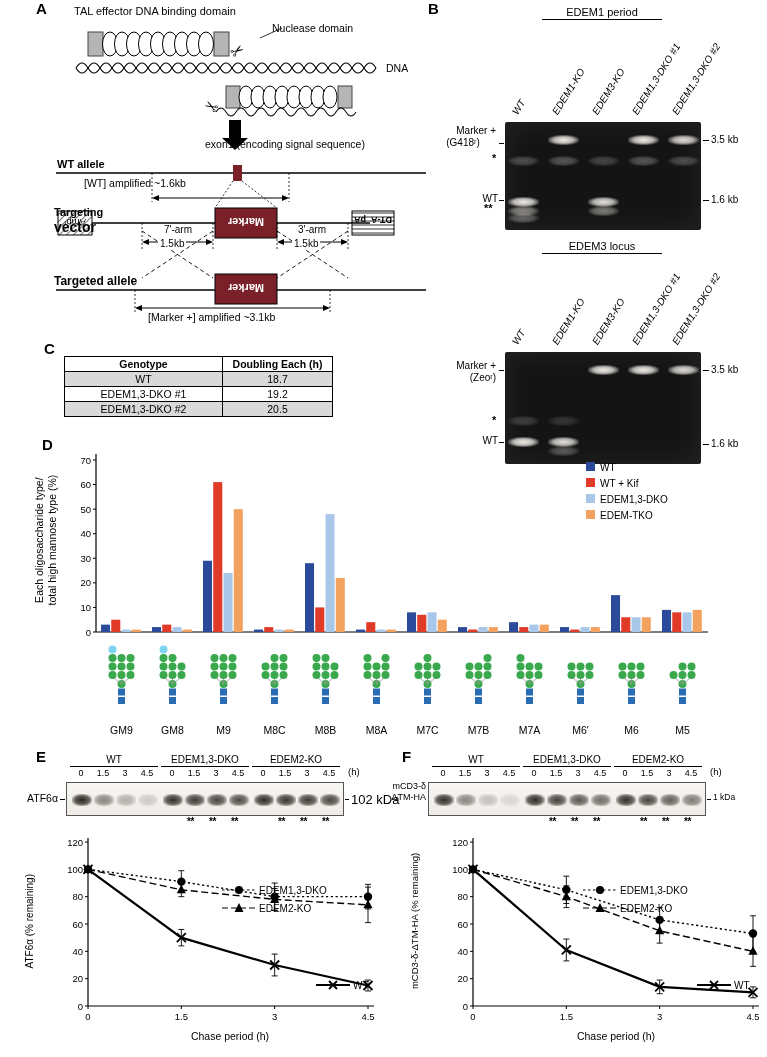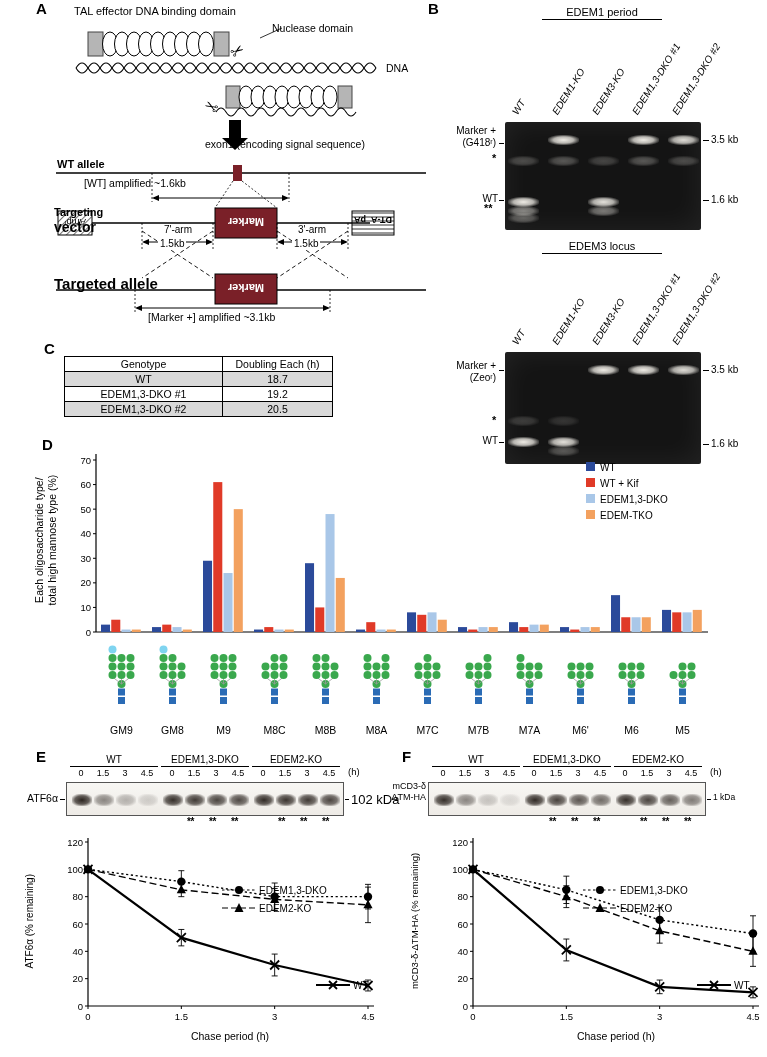--- a/index.html
+++ b/index.html
@@ -17,21 +17,21 @@
 .gel{position:absolute;width:196px;background:#141414;border-radius:2px;box-shadow:inset 0 0 30px rgba(255,255,255,.07)}
 .gel-title{position:absolute;font-size:11px;text-align:center;border-bottom:1px solid #000;padding-bottom:1px;white-space:nowrap}
 .lane-label{position:absolute;font-size:10px;font-style:italic;transform:rotate(-58deg);transform-origin:0 100%;white-space:nowrap;height:12px;line-height:12px}
 .dash{position:absolute;height:1px;background:#000}
 .blot{position:absolute;width:278px;height:34px;border:1px solid #555;background:linear-gradient(#f8f7f4,#eeebe6)}
 .blot-group{position:absolute;font-size:10px;text-align:center;border-bottom:1px solid #000;padding-bottom:1px;white-space:nowrap;width:88px}
 .legend-row{position:absolute;display:flex;align-items:center;gap:3px;font-size:10px;white-space:nowrap}
 .legend-row svg{flex:0 0 auto;display:block}
 #dt{position:absolute;border-collapse:collapse;font-size:10.5px}
 #dt th,#dt td{border:1px solid #000;text-align:center;padding:1px 6px}
-#dt th{font-weight:normal}
+#dt th{font-weight:bold}
 #dt td:first-child,#dt th:first-child{width:158px}
 #dt td:last-child,#dt th:last-child{width:110px}
 .shade{background:#d9d9d9}
 </style>
 </head>
 <body>
 
 <div id="canvas">
 
   <div class="plabel" style="left:36px;top:0">A</div>
@@ -131,21 +131,21 @@
   <div class="t r180" style="left:58px;top:216px;width:34px;text-align:center;font-size:9.5px">Ampʳ</div>
   <div class="t" style="left:144px;top:224px;width:68px;text-align:center;font-size:10px">7'-arm</div>
   <div class="t whitebg" style="left:158px;top:238px;font-size:10px">1.5kb</div>
   <div class="mkr" style="left:215px;top:216px;width:62px">Marker</div>
   <div class="t" style="left:278px;top:224px;width:68px;text-align:center;font-size:10px">3'-arm</div>
   <div class="t whitebg" style="left:292px;top:238px;font-size:10px">1.5kb</div>
   <div class="t r180" style="left:352px;top:215px;width:42px;text-align:center;font-size:9px;font-weight:bold">
     <span>DT-A</span>
     <span style="margin-left:3px">pA</span>
   </div>
-  <div class="t" style="left:54px;top:275px;font-size:15px;font-weight:600">Targeted allele</div>
+  <div class="t" style="left:54px;top:275px;font-size:12px;font-weight:600">Targeted allele</div>
   <div class="mkr" style="left:215px;top:282px;width:62px">Marker</div>
   <div class="t" style="left:148px;top:311px">[Marker +] amplified ~3.1kb</div>
 
   <div class="plabel" style="left:428px;top:0">B</div>
 
   <div class="gel-title" style="left:542px;top:6px;width:120px">EDEM1 period</div>
   <div class="gel" id="gel-0" style="left:505px;top:122px;height:108px">
       <div style="position: absolute; left: 2.5px; top: 74.92px; width: 31px; height: 10px; background: radial-gradient(rgba(250, 247, 240, 0.95) 0%, rgba(250, 247, 240, 0.71) 45%, rgba(250, 247, 240, 0) 78%);"></div>
       <div style="position: absolute; left: 2.5px; top: 83.56px; width: 31px; height: 10px; background: radial-gradient(rgba(250, 247, 240, 0.5) 0%, rgba(250, 247, 240, 0.38) 45%, rgba(250, 247, 240, 0) 78%);"></div>
       <div style="position: absolute; left: 2.5px; top: 91.12px; width: 31px; height: 10px; background: radial-gradient(rgba(250, 247, 240, 0.35) 0%, rgba(250, 247, 240, 0.26) 45%, rgba(250, 247, 240, 0) 78%);"></div>
@@ -154,21 +154,21 @@
       <div style="position: absolute; left: 42.5px; top: 33.88px; width: 31px; height: 10px; background: radial-gradient(rgba(250, 247, 240, 0.3) 0%, rgba(250, 247, 240, 0.22) 45%, rgba(250, 247, 240, 0) 78%);"></div>
       <div style="position: absolute; left: 82.5px; top: 74.92px; width: 31px; height: 10px; background: radial-gradient(rgba(250, 247, 240, 0.9) 0%, rgba(250, 247, 240, 0.68) 45%, rgba(250, 247, 240, 0) 78%);"></div>
       <div style="position: absolute; left: 82.5px; top: 83.56px; width: 31px; height: 10px; background: radial-gradient(rgba(250, 247, 240, 0.45) 0%, rgba(250, 247, 240, 0.34) 45%, rgba(250, 247, 240, 0) 78%);"></div>
       <div style="position: absolute; left: 82.5px; top: 33.88px; width: 31px; height: 10px; background: radial-gradient(rgba(250, 247, 240, 0.22) 0%, rgba(250, 247, 240, 0.17) 45%, rgba(250, 247, 240, 0) 78%);"></div>
       <div style="position: absolute; left: 122.5px; top: 13.36px; width: 31px; height: 10px; background: radial-gradient(rgba(250, 247, 240, 0.95) 0%, rgba(250, 247, 240, 0.71) 45%, rgba(250, 247, 240, 0) 78%);"></div>
       <div style="position: absolute; left: 122.5px; top: 33.88px; width: 31px; height: 10px; background: radial-gradient(rgba(250, 247, 240, 0.3) 0%, rgba(250, 247, 240, 0.22) 45%, rgba(250, 247, 240, 0) 78%);"></div>
       <div style="position: absolute; left: 162.5px; top: 13.36px; width: 31px; height: 10px; background: radial-gradient(rgba(250, 247, 240, 0.88) 0%, rgba(250, 247, 240, 0.66) 45%, rgba(250, 247, 240, 0) 78%);"></div>
       <div style="position: absolute; left: 162.5px; top: 33.88px; width: 31px; height: 10px; background: radial-gradient(rgba(250, 247, 240, 0.25) 0%, rgba(250, 247, 240, 0.19) 45%, rgba(250, 247, 240, 0) 78%);"></div>
     </div>
   <div class="t" style="left:430px;top:125px;width:66px;text-align:right;font-size:10px">Marker +</div>
-  <div class="t" style="left:430px;top:137px;width:66px;text-align:right;font-size:10px">(G418ʳ)</div>
+  <div class="t" style="left:430px;top:137px;width:66px;text-align:center;font-size:10px">(G418ʳ)</div>
   <div class="dash" style="left:499px;top:143px;width:5px"></div>
   <div class="t" style="left:492px;top:152px;font-size:11px;font-weight:bold">*</div>
   <div class="t" style="left:458px;top:193px;width:40px;text-align:right;font-size:10px">WT</div>
   <div class="dash" style="left:499px;top:200px;width:5px"></div>
   <div class="t" style="left:484px;top:202px;font-size:11px;font-weight:bold">**</div>
   <div class="dash" style="left:703px;top:140px;width:6px"></div>
   <div class="t" style="left:711px;top:134px;font-size:10px">3.5 kb</div>
   <div class="dash" style="left:703px;top:200px;width:6px"></div>
   <div class="t" style="left:711px;top:194px;font-size:10px">1.6 kb</div>
 

